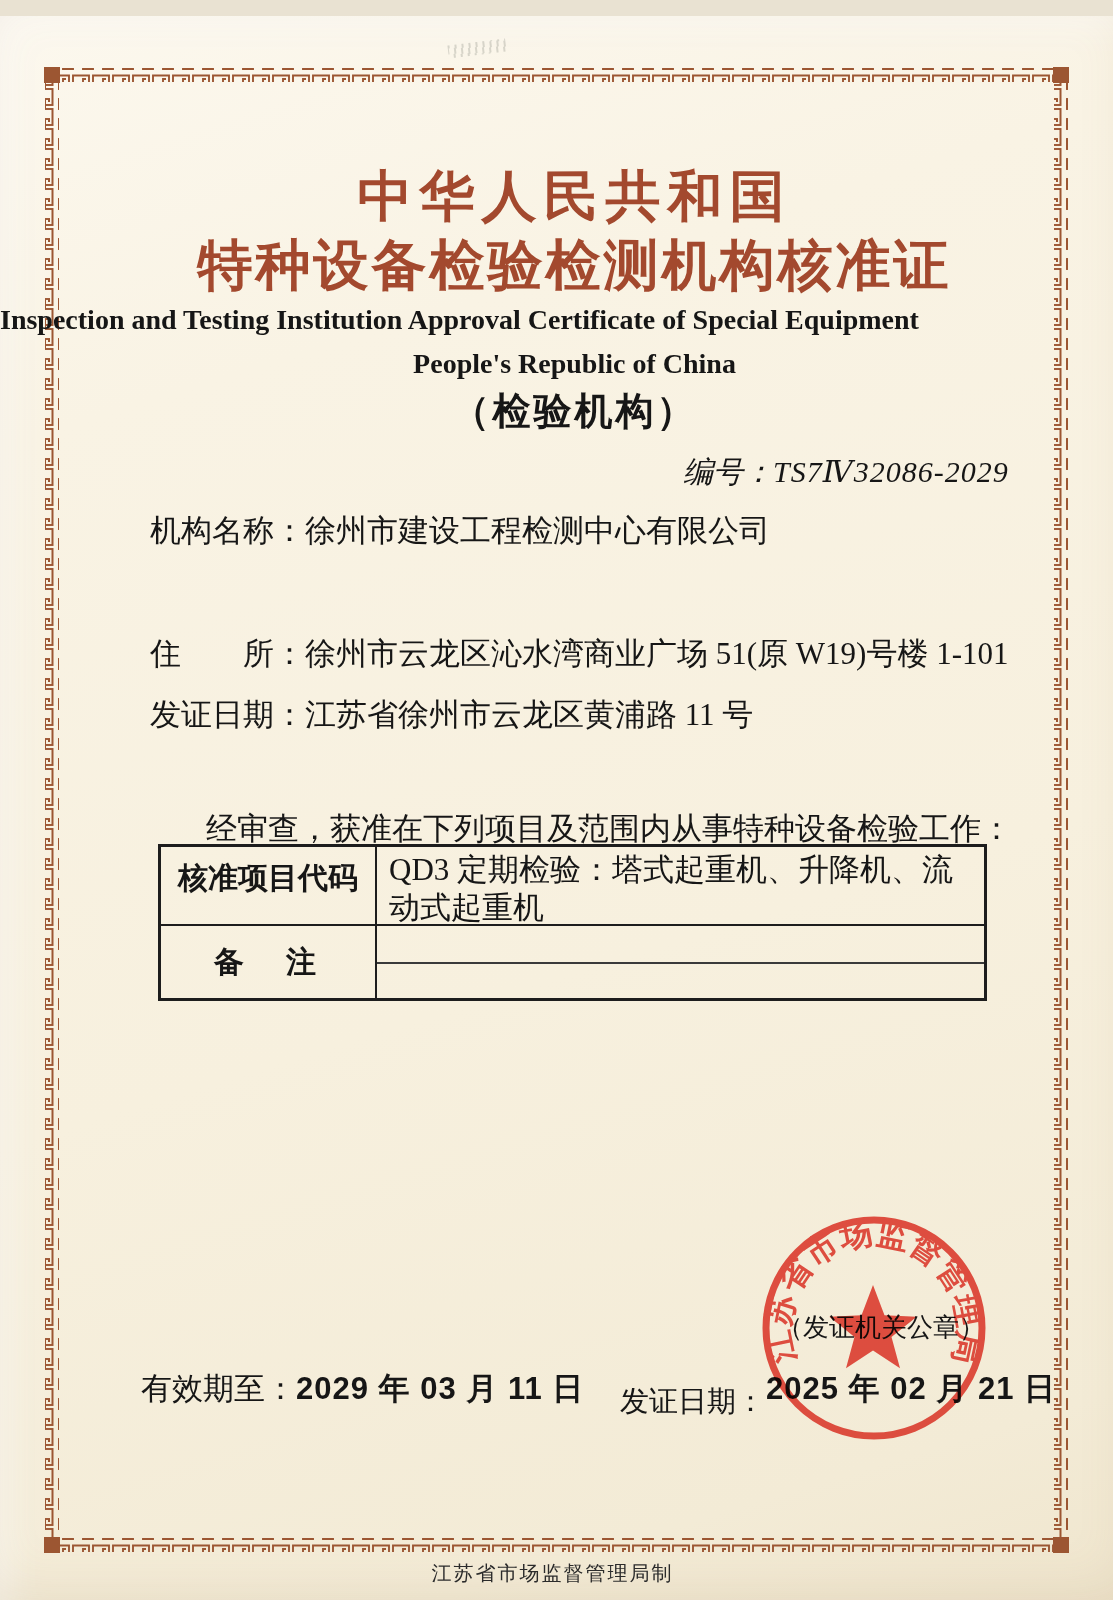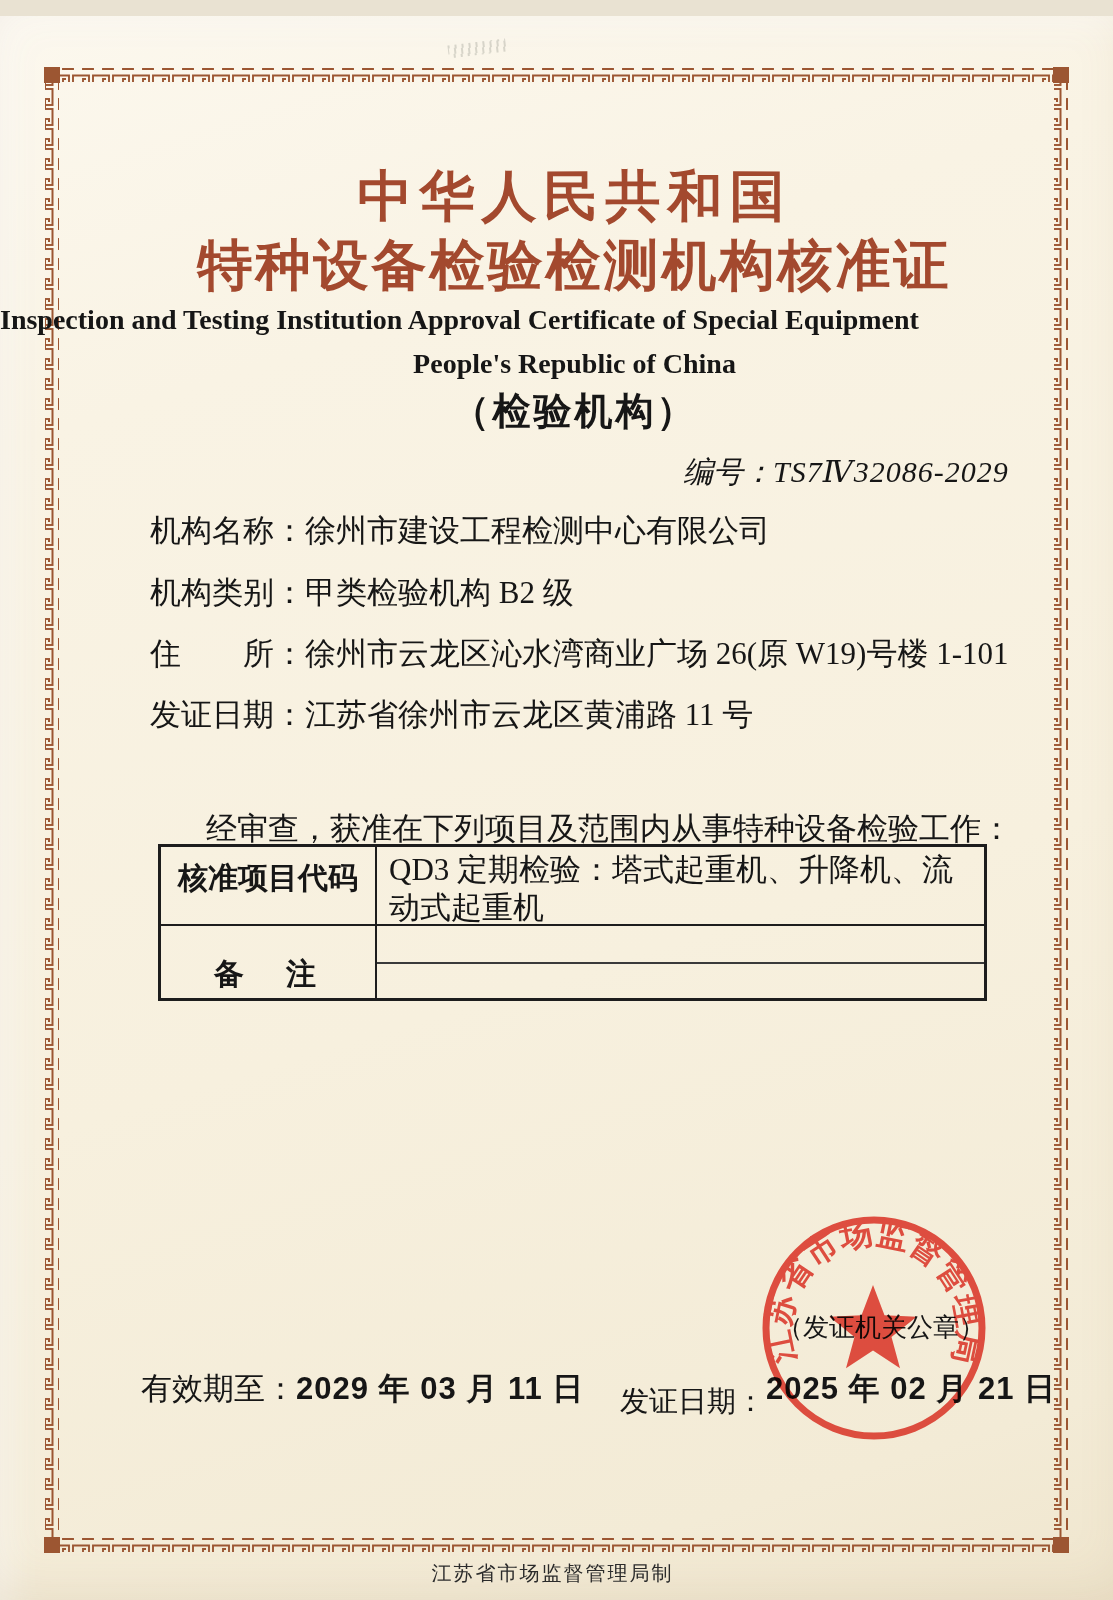--- a/index.html
+++ b/index.html
@@ -33,21 +33,21 @@
   .frow{left:150px;font-size:31px;z-index:3;white-space:nowrap;}
   .statement{left:206px;top:792px;font-size:31px;z-index:3;white-space:nowrap;}
   
   .scope-table{left:158px;top:828px;width:823px;height:151px;border:3px solid #1d1d1d;z-index:3;}
   .col-div{position:absolute;left:214px;top:0;bottom:0;width:2px;background:#1d1d1d;}
   .row-div{position:absolute;left:0;right:0;top:77px;height:2px;background:#1d1d1d;}
   .sub-line{position:absolute;left:216px;right:0;top:115px;height:2px;background:#3a3a3a;}
   .cell-code-h{position:absolute;left:0;top:0;width:214px;height:63px;display:flex;
                align-items:center;justify-content:center;font-weight:bold;font-size:30px;}
   .cell-code-v{position:absolute;left:228px;top:4px;width:586px;font-size:31px;line-height:38px;}
-  .cell-remark-h{position:absolute;left:0;top:91px;width:214px;height:72px;display:flex;
+  .cell-remark-h{position:absolute;left:0;top:79px;width:214px;height:72px;display:flex;
                  align-items:center;justify-content:center;font-weight:bold;font-size:30px;letter-spacing:6px;}
   
   .issuer-row{left:141px;top:1292px;font-size:30px;z-index:3;white-space:nowrap;}
   .issuer-row .val{font-weight:bold;font-size:31px;letter-spacing:2px;}
   .valid-row{left:141px;top:1352px;font-size:31px;z-index:3;white-space:nowrap;}
   .date-val{font-family:"Liberation Sans","DejaVu Sans",sans-serif;font-weight:600;letter-spacing:1px;}
   .issue-label{left:620px;top:1366px;font-size:29px;z-index:3;white-space:nowrap;}
   .issue-val{left:766px;top:1352px;font-size:31px;z-index:3;white-space:nowrap;}
   .seal-note{left:777px;top:1294px;font-size:26px;z-index:3;white-space:nowrap;letter-spacing:0px;}
   
@@ -94,25 +94,22 @@
   <div class="abs t-en2">People's Republic of China</div>
   <div class="abs t-type">（检验机构）</div>
 
   <div class="abs certno nowrap">
     <span class="lbl">编号：</span><span class="val">TS7Ⅳ32086-2029</span>
   </div>
 
   <div class="abs frow" style="top:494px">
     <span>机构名称：</span><span>徐州市建设工程检测中心有限公司</span>
   </div>
-  <div class="abs frow" style="top:556px">
-    <span>机构类别：</span><span>甲类检验机构 B2 级</span>
-  </div>
   <div class="abs frow" style="top:617px">
-    <span>住　　所：</span><span>徐州市云龙区沁水湾商业广场 26(原 W19)号楼 1-101</span>
+    <span>住　　所：</span><span>徐州市云龙区沁水湾商业广场 51(原 W19)号楼 1-101</span>
   </div>
   <div class="abs frow" style="top:678px">
     <span>发证日期：</span><span>江苏省徐州市云龙区黄浦路 11 号</span>
   </div>
 
   <div class="abs statement">经审查，获准在下列项目及范围内从事特种设备检验工作：</div>
 
   <div class="abs scope-table">
     <div class="col-div"></div>
     <div class="row-div"></div>

